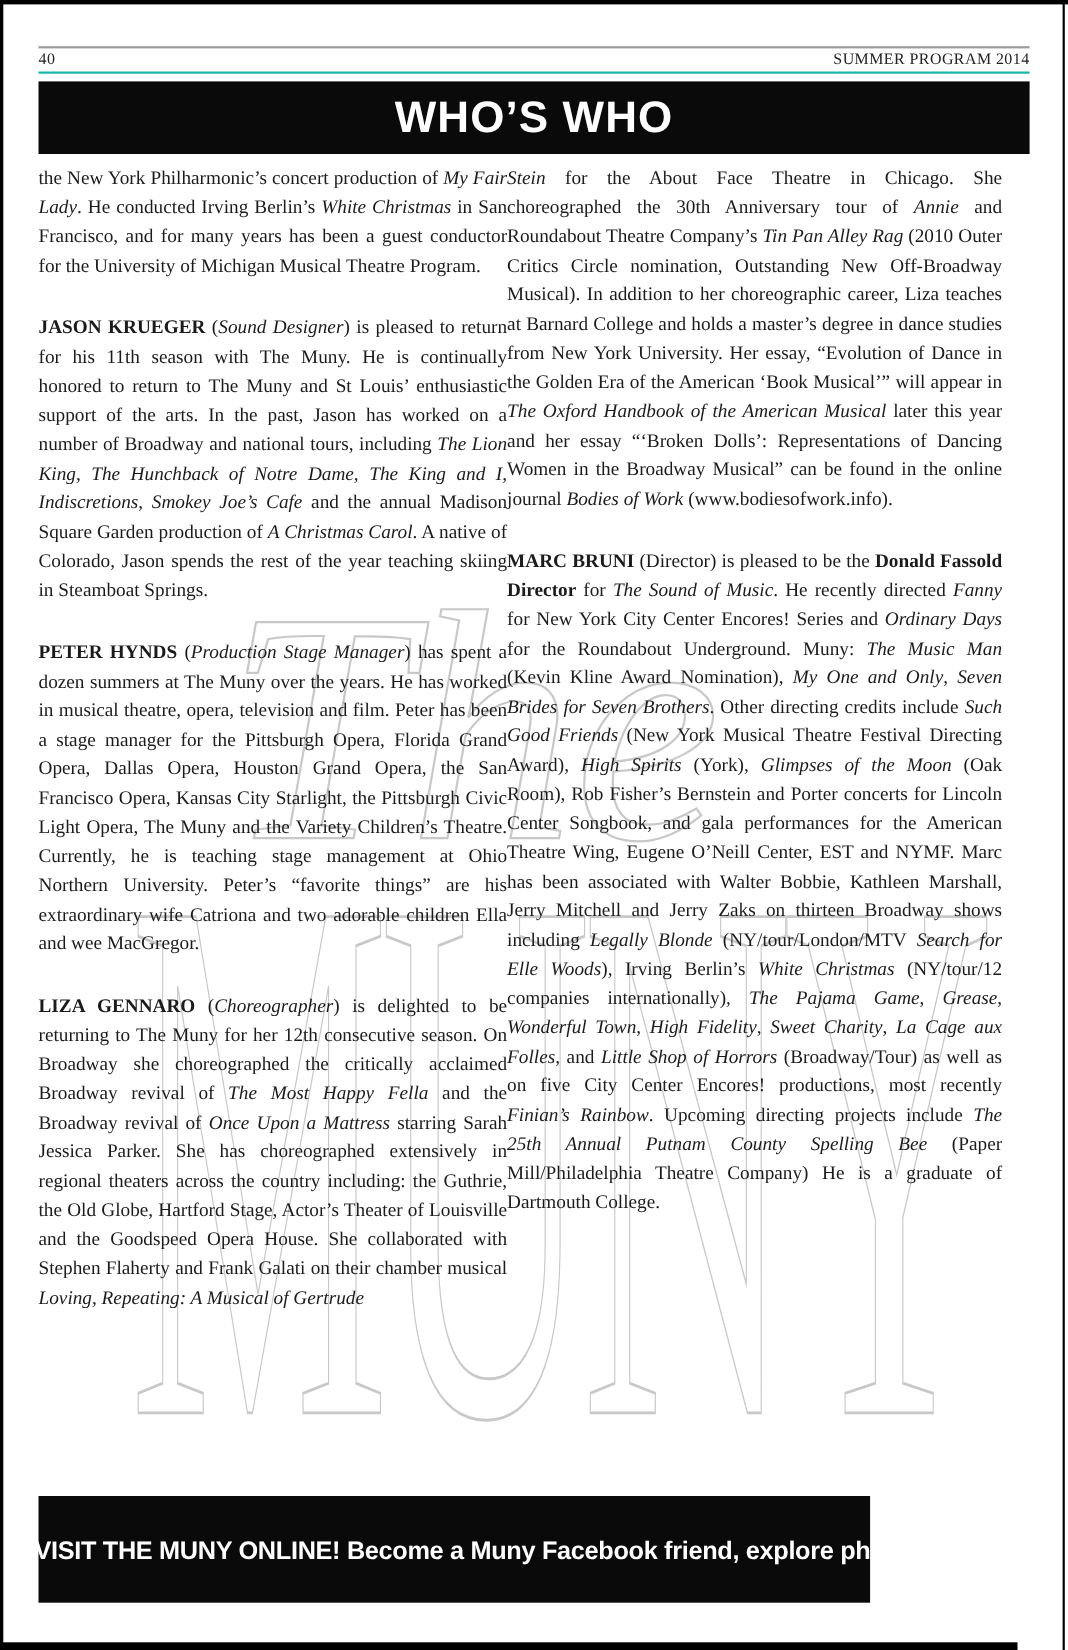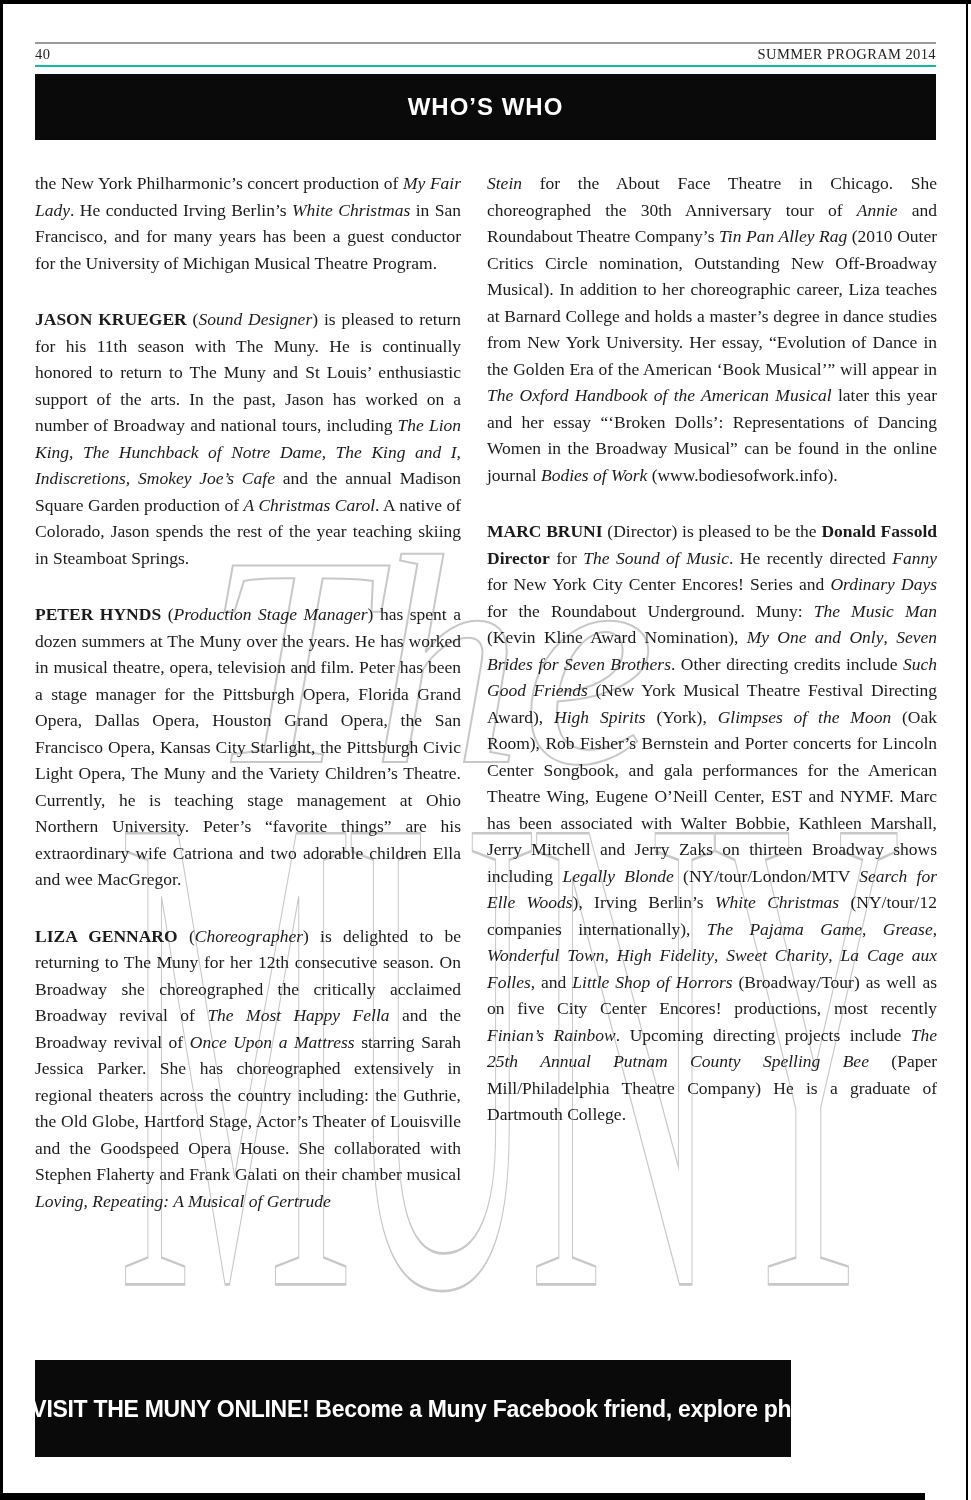--- a/index.html
+++ b/index.html
@@ -17,25 +17,25 @@
     position:absolute;left:35px;width:901px;top:42px;height:21px;
     border-top:2px solid #9a9a9a;border-bottom:2px solid #14b8a6;
     display:flex;justify-content:space-between;align-items:center;
     font-size:14.5px;color:#222;letter-spacing:.4px;z-index:2;
   }
   .banner{
     position:absolute;left:35px;width:901px;top:74px;height:66px;
     background:var(--banner-bg,#0a0a0a);color:var(--banner-fg,#fff);
     display:flex;align-items:center;justify-content:center;
     font-family:"Liberation Sans",sans-serif;font-weight:bold;
-    font-size:24px;letter-spacing:1px;z-index:2;
+    font-size:40px;letter-spacing:1px;z-index:2;
   }
   .columns{
-    position:absolute;left:35px;top:170px;width:902px;height:1194px;
-    display:flex;gap:26px;z-index:1;overflow:hidden;
+    position:absolute;left:35px;top:148px;width:902px;height:1194px;
+    display:flex;z-index:1;overflow:hidden;
   }
   .col{font-size:17.5px;line-height:26.5px;color:var(--text,#1b1b1b);text-align:justify;}
   .col-left{width:426px;flex:0 0 426px}
   .col-right{width:450px;flex:0 0 450px}
   p.bio{margin:0;}
   p.bio + p.bio{margin-top:30px;}
   p.bio.gap-large{margin-top:52px;}
   .b{font-weight:bold}
   .i{font-style:italic}
 

